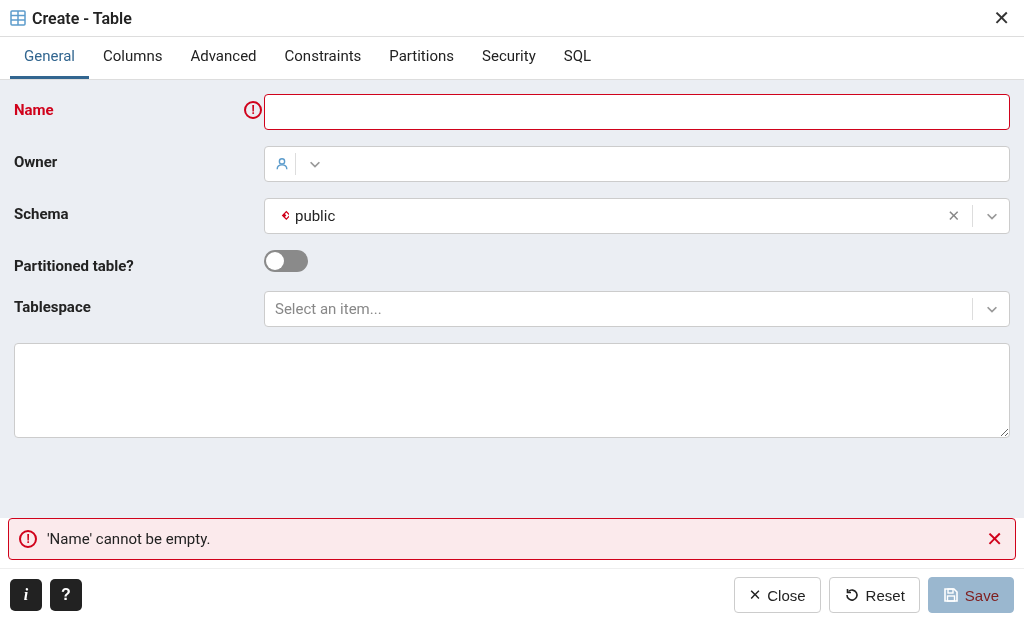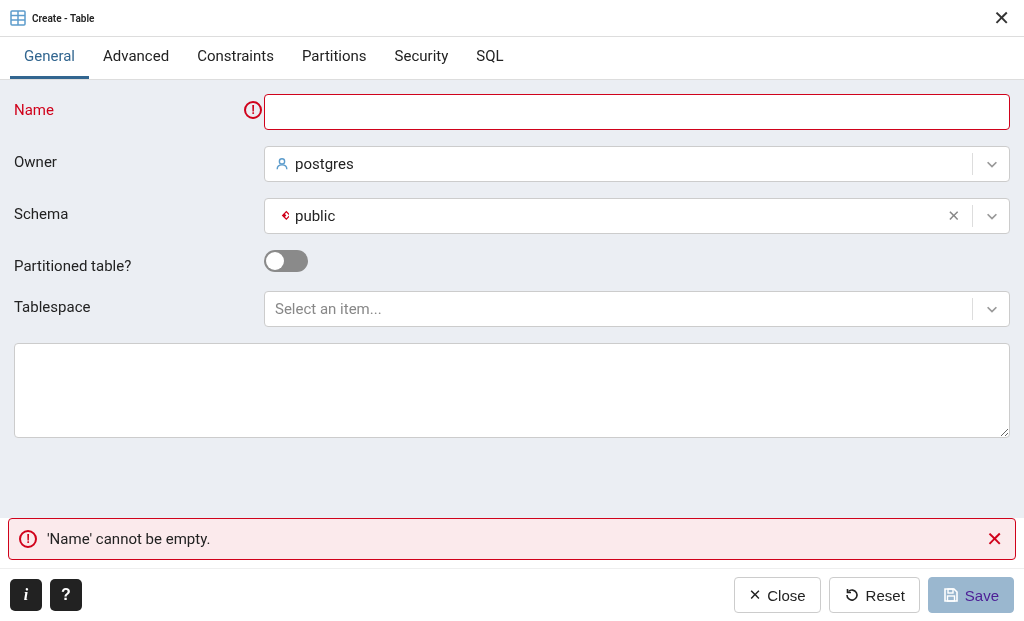--- a/index.html
+++ b/index.html
@@ -28,21 +28,21 @@
       border-bottom: 1px solid #ddd;
       background: #fff;
     }
     .titlebar .title-icon {
       margin-right: 6px;
       display:flex;
       align-items:center;
     }
     .titlebar .title-text {
       font-weight: 600;
-      font-size: 10px;
+      font-size: 16px;
       flex: 1;
     }
     .titlebar .close-x {
       font-size: 20px;
       padding: 0px 4px;
       cursor: pointer;
       color:#333;
     }
 
     .tabs {
@@ -77,20 +77,21 @@
     .form-row .label-col {
       width: 250px;
       padding-top: 7px;
       display: flex;
       align-items: center;
       gap: 6px;
       font-size: 15px;
     }
     .form-row .label-col .label-text {
       flex: 1;
+      font-weight: bold;
     }
     .form-row .control-col {
       flex: 1;
     }
     .label-error {
       color: #d0021b;
     }
     .error-exclaim {
       width: 18px;
       height: 18px;
@@ -232,21 +233,21 @@
       cursor: pointer;
       display: inline-flex;
       align-items: center;
       gap: 6px;
       font-size: 15px;
       color: #222;
     }
     .btn-primary {
       background: #9ab7cf;
       border-color: #9ab7cf;
-      color: #4c1d95;
+      color: #7f1d1d;
     }
     .btn .btn-icon { display:inline-flex; align-items:center; }
   </style>
 </head>
 <body>
 
 <div class="dialog">
 
   <div class="titlebar">
     <span class="title-icon">
@@ -256,20 +257,21 @@
           <line x1="1" y1="10" x2="15" y2="10" stroke="#5c9ccc" stroke-width="1.5"></line>
           <line x1="8" y1="1" x2="8" y2="15" stroke="#5c9ccc" stroke-width="1.5"></line>
         </svg>
     </span>
     <span class="title-text">Create - Table</span>
     <span class="close-x">✕</span>
   </div>
 
   <div class="tabs">
     <div class="tab active">General</div>
+    <div class="tab">Columns</div>
     <div class="tab">Advanced</div>
     <div class="tab">Constraints</div>
     <div class="tab">Partitions</div>
     <div class="tab">Security</div>
     <div class="tab">SQL</div>
   </div>
 
   <div class="body">
 
     <div class="form-row">
@@ -287,21 +289,20 @@
         <span class="label-text">Owner</span>
       </div>
       <div class="control-col">
         <div class="select-box">
           <span class="sel-icon">
             <svg width="14" height="14" viewBox="0 0 16 16">
                 <circle cx="8" cy="5" r="3" fill="none" stroke="#5c9ccc" stroke-width="1.6"></circle>
                 <path d="M2.5 14 C2.5 10.5 5 9 8 9 C11 9 13.5 10.5 13.5 14" fill="none" stroke="#5c9ccc" stroke-width="1.6"></path>
               </svg>
           </span>
-          <span class="sel-value">postgres</span>
           <span class="sel-divider"></span>
           <span class="sel-caret">
             <svg width="14" height="14" viewBox="0 0 16 16">
                 <path d="M3 6 L8 11 L13 6" fill="none" stroke="#999" stroke-width="2"></path>
               </svg>
           </span>
         </div>
       </div>
     </div>
 

